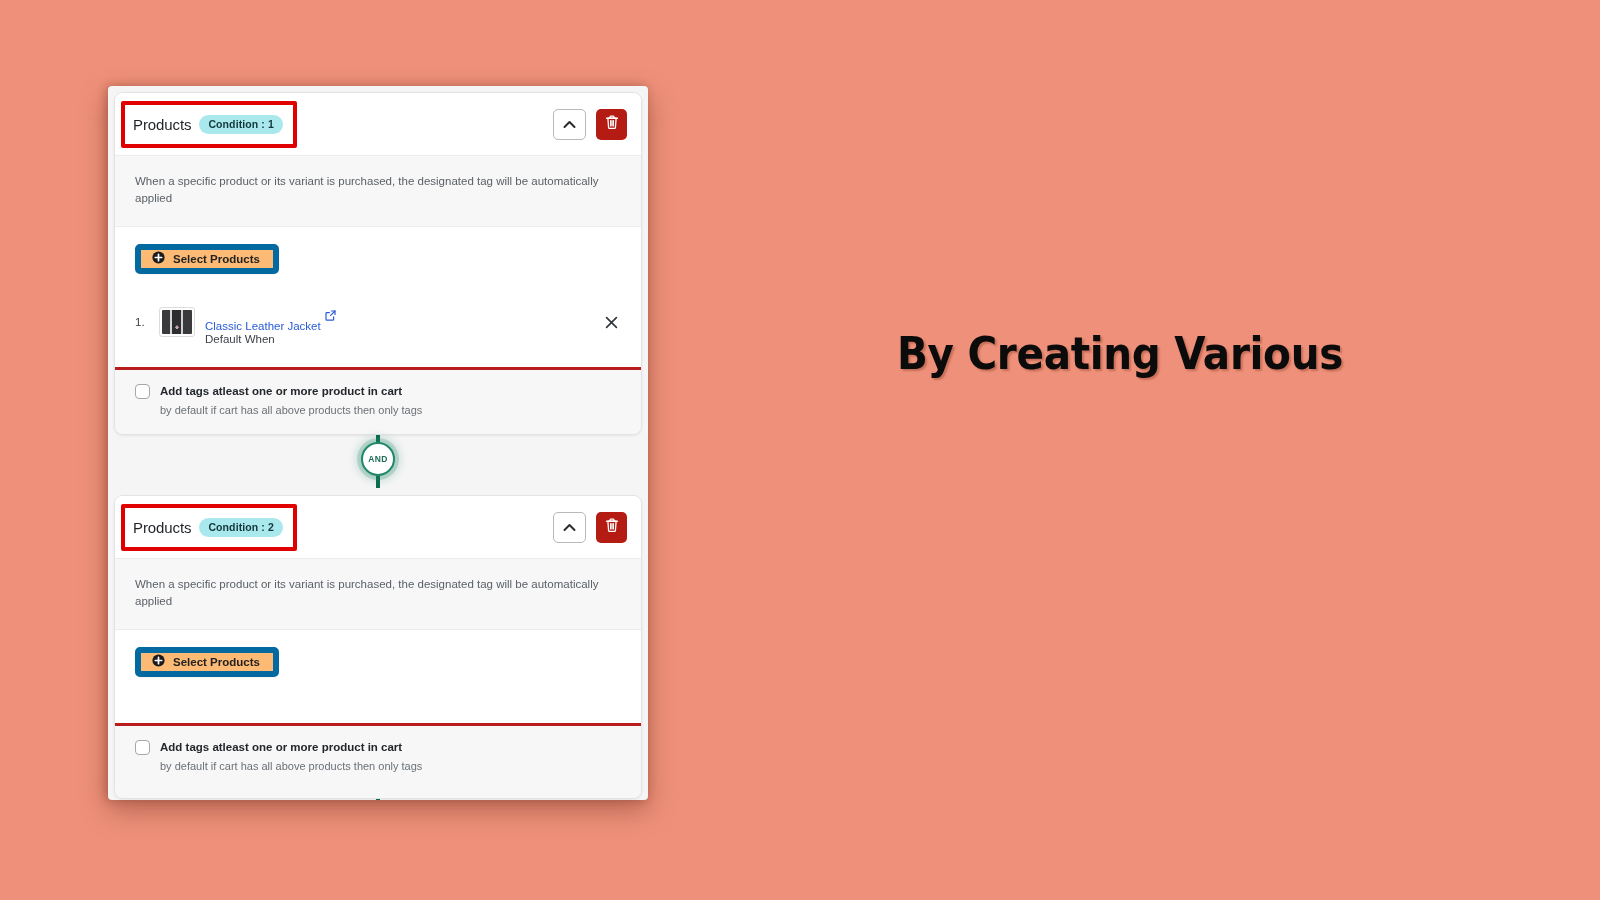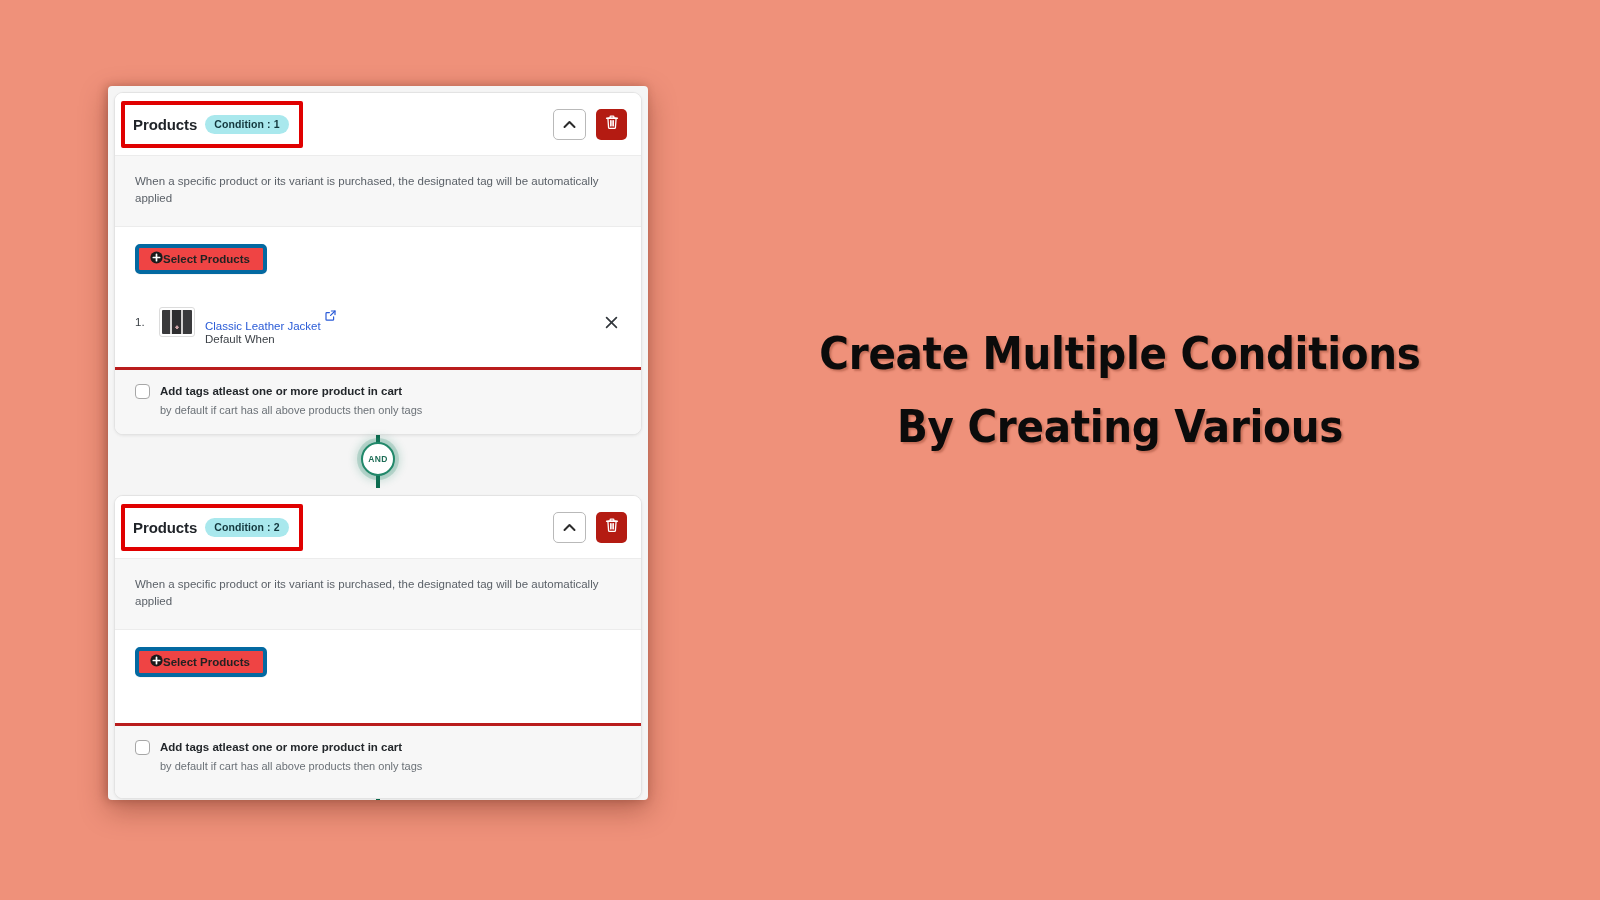--- a/index.html
+++ b/index.html
@@ -72,21 +72,21 @@
 
   .header-left {
     display: flex;
     align-items: center;
     gap: 8px;
     position: relative;
   }
 
   .card-title {
     font-size: 15px;
-    font-weight: 700;
+    font-weight: 400;
     color: #1f2328;
     letter-spacing: -0.1px;
   }
 
   .cond-badge {
     background: #a9e8ed;
     color: #12363c;
     font-size: 10.5px;
     font-weight: 700;
     padding: 3px 9px 4px;
@@ -150,26 +150,26 @@
   }
 
   .sect-select {
     background: #ffffff;
     padding: 17px 20px 16px;
   }
 
   .btn-select {
     display: inline-flex;
     align-items: center;
-    gap: 0;
+    gap: 8px;
     height: 30px;
     padding: 0 13px 0 11px;
-    border: 4px solid #0369a1;
+    border: 6px solid #0369a1;
     border-radius: 5px;
-    background: #ef4444;
+    background: #fdba74;
     font-size: 11.5px;
     font-weight: 700;
     color: #222;
     cursor: pointer;
     box-shadow: 0 1px 0 rgba(0,0,0,0.04);
   }
 
   .sect-products {
     background: #ffffff;
     padding: 4px 20px 14px;
@@ -473,15 +473,14 @@
           <div class="chk-label">Add tags atleast one or more product in cart</div>
         </div>
         <div class="chk-sub">by default if cart has all above products then only tags</div>
       </div>
     </div>
 
   </div>
 </div>
 
 <div class="headline">
-  <span class="hl-line">Create Multiple Conditions</span>
   <span class="hl-line">By Creating Various</span>
 </div>
 
 </body></html>

